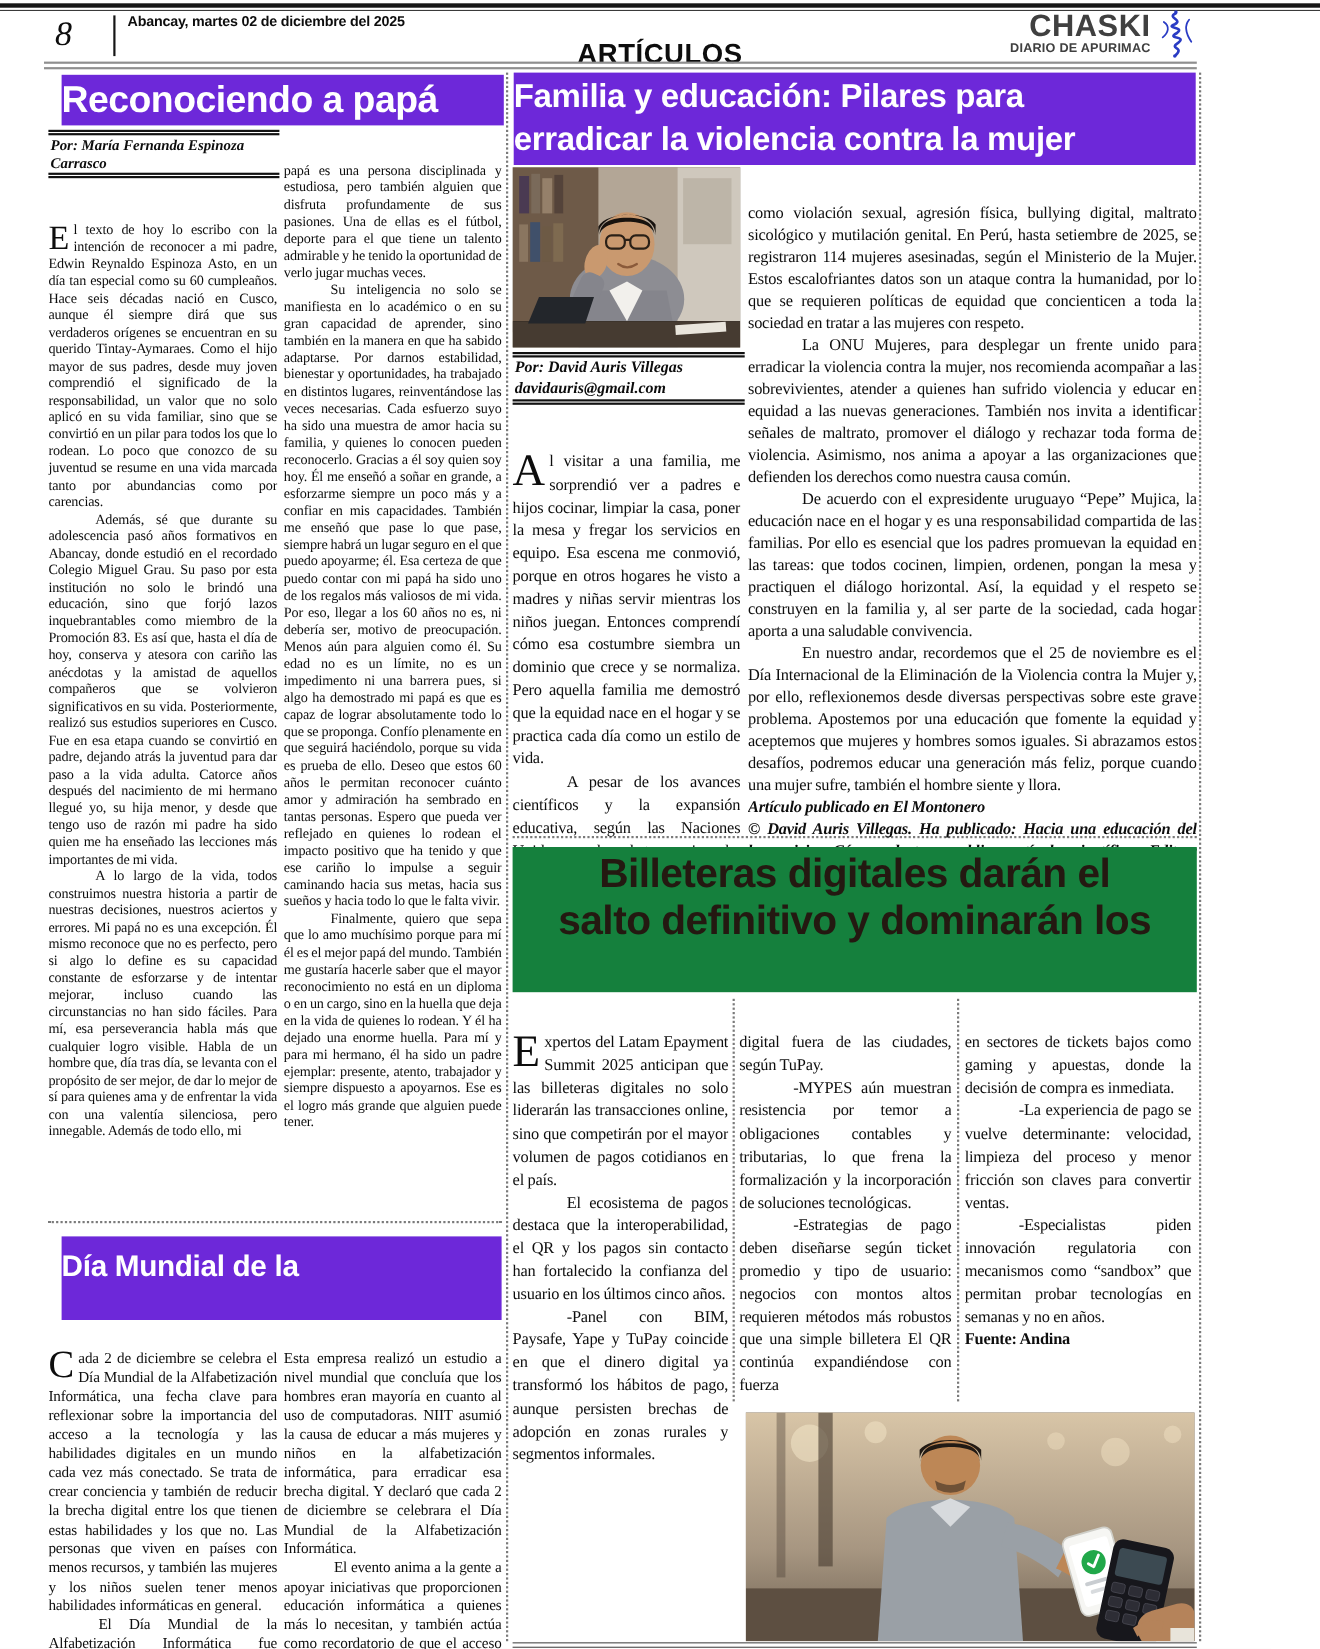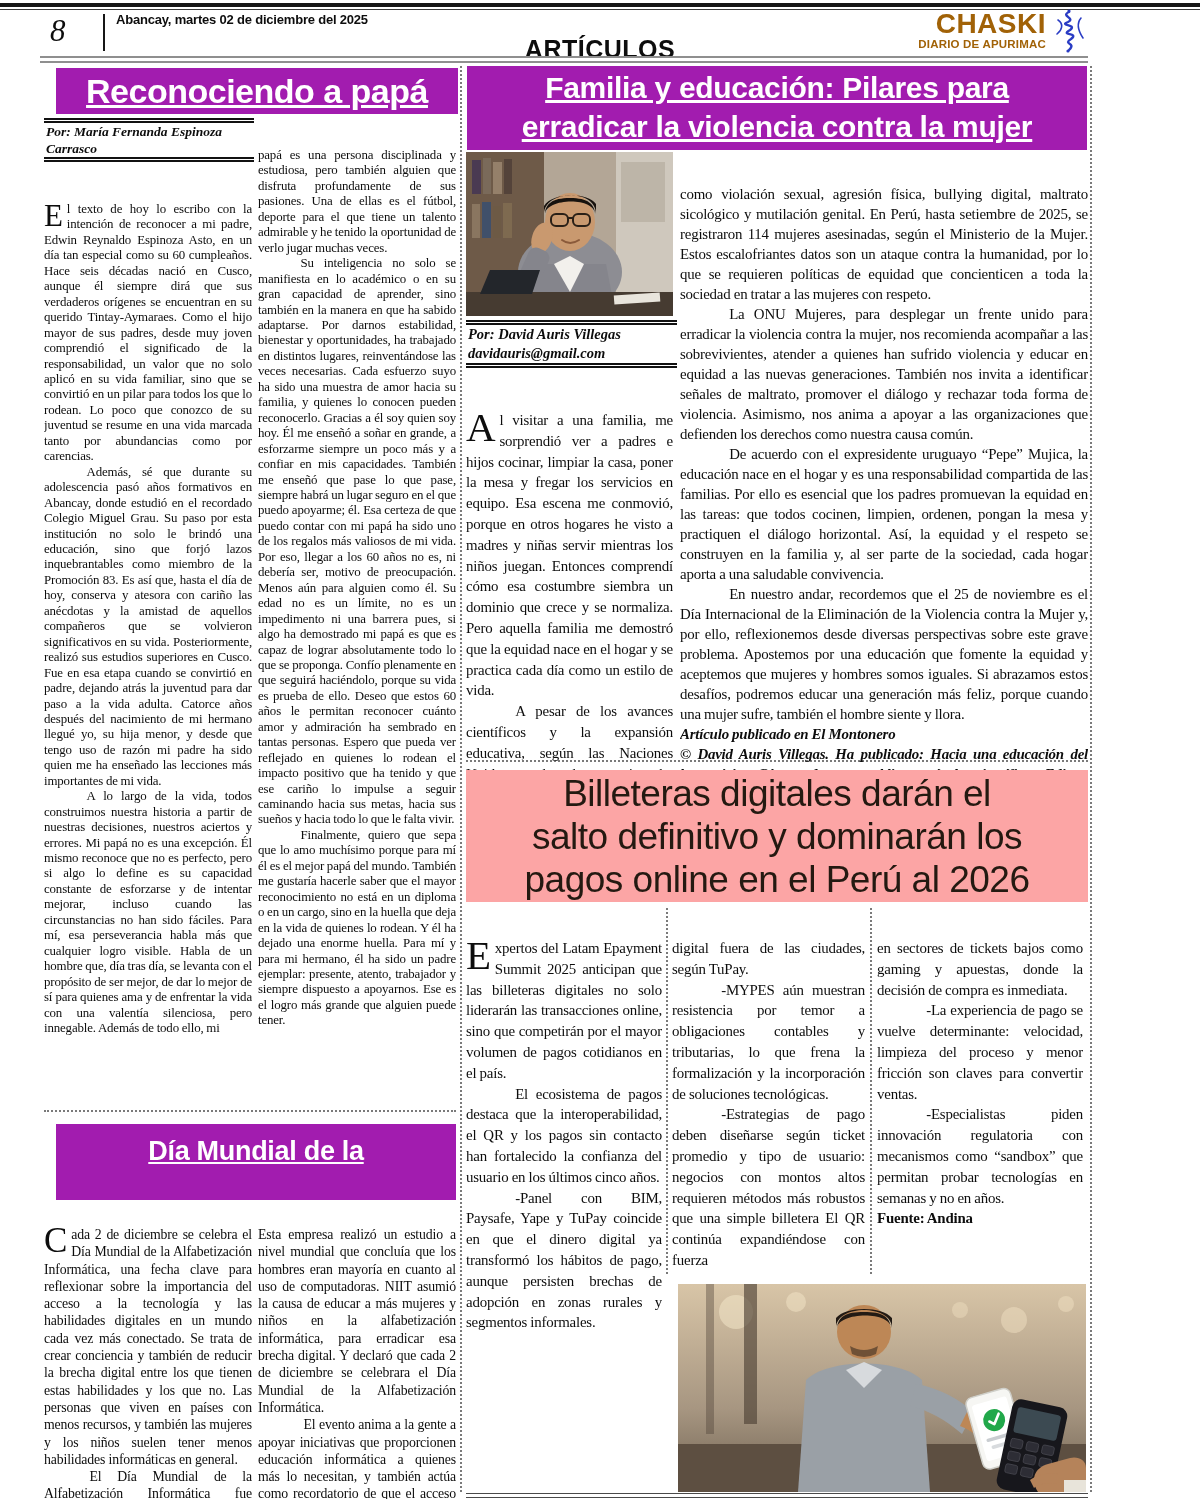--- a/index.html
+++ b/index.html
@@ -8,34 +8,34 @@
   .abs{position:absolute;}
 
   
   .toprule1{left:0;top:3px;width:1200px;height:4px;background:#161616;}
   .toprule2{left:0;top:9px;width:1200px;height:1px;background:#3a3a3a;}
   .pagenum{left:50px;top:13px;font-style:italic;font-size:31px;line-height:36px;font-family:"Liberation Serif",serif;}
   .hvline{left:103px;top:14px;width:2px;height:37px;background:#161616;}
   .hdate{left:116px;top:12px;font-family:"Liberation Sans",sans-serif;font-size:13px;font-weight:700;letter-spacing:-0.2px;}
   .hsection{left:0;top:35px;width:1200px;text-align:center;font-family:"Liberation Sans",sans-serif;
             font-size:25px;font-weight:700;letter-spacing:0.5px;}
-  .brand{left:860px;top:10px;width:186px;text-align:right;font-family:"Liberation Sans",sans-serif;color:#a16207;}
+  .brand{left:860px;top:10px;width:186px;text-align:right;font-family:"Liberation Sans",sans-serif;color:#404040;}
   .brand .nm{font-size:28px;font-weight:800;letter-spacing:0.5px;line-height:28px;}
   .brand .sub{font-size:11.5px;font-weight:700;letter-spacing:0.2px;}
   .brandlogo{left:1050px;top:8px;width:38px;height:46px;}
   .headrule{left:40px;top:56px;width:1048px;height:3px;border-top:2px solid #8f8f8f;border-bottom:2px solid #8f8f8f;}
 
   
-  .bar{background:#a21caf;color:#ffffff;font-family:"Liberation Sans",sans-serif;font-weight:700;
-       text-align:center;overflow:hidden;text-decoration:underline;}
+  .bar{background:#6d28d9;color:#ffffff;font-family:"Liberation Sans",sans-serif;font-weight:700;
+       text-align:left;overflow:hidden;}
   .bar span{display:block;}
   .t1{left:56px;top:68px;width:402px;height:46px;font-size:34px;line-height:46px;letter-spacing:-0.5px;}
   .t2{left:467px;top:66px;width:620px;height:82px;font-size:30px;line-height:39px;padding-top:2px;letter-spacing:-0.3px;}
-  .t3{left:466px;top:770px;width:622px;height:130px;background:#fca5a5;color:#241911;
-      font-family:"Liberation Sans",sans-serif;font-weight:400;text-align:center;
+  .t3{left:466px;top:770px;width:622px;height:130px;background:#15803d;color:#241911;
+      font-family:"Liberation Sans",sans-serif;font-weight:700;text-align:center;
       font-size:37px;line-height:43px;padding-top:2px;letter-spacing:-0.5px;overflow:hidden;}
   .t3 span{display:block;}
   .t4{left:56px;top:1124px;width:400px;height:64px;font-size:27px;line-height:31px;padding-top:12px;letter-spacing:-0.3px;}
 
   
   .rulebox{border-top:5px double #111;border-bottom:5px double #111;padding:0 2px;}
   .byline{left:44px;top:118px;width:206px;font-style:italic;font-weight:700;font-size:13.5px;line-height:17px;}
   .caption{left:466px;top:320px;width:207px;font-style:italic;font-weight:700;font-size:14.5px;line-height:19px;}
 
   
@@ -160,21 +160,20 @@
       </div>
     <div class="footer-lines">
         <p>Artículo publicado en El Montonero</p>
         <p>© David Auris Villegas. Ha publicado: Hacia una educación del buen vivir y Cómo redactar y publicar artículos científicos. Edita y divulga la revista AURIS.</p>
       </div>
   </div>
 
   <div class="abs t3">
     <span>Billeteras digitales darán el</span>
     <span>salto definitivo y dominarán los</span>
-    <span>pagos online en el Perú al 2026</span>
   </div>
 
   <div class="col med dropcap" style="left:466px;top:906px;width:196px;height:590px;">
       <p>Expertos del Latam Epayment Summit 2025 anticipan que las billeteras digitales no solo liderarán las transacciones online, sino que competirán por el mayor volumen de pagos cotidianos en el país.</p>
       <p>El ecosistema de pagos destaca que la interoperabilidad, el QR y los pagos sin contacto han fortalecido la confianza del usuario en los últimos cinco años.</p>
       <p>-Panel con BIM, Paysafe, Yape y TuPay coincide en que el dinero digital ya transformó los hábitos de pago, aunque persisten brechas de adopción en zonas rurales y segmentos informales.</p>
     </div>
   <div class="col med" style="left:672px;top:906px;width:193px;height:372px;">
       <p>digital fuera de las ciudades, según TuPay.</p>
       <p>-MYPES aún muestran resistencia por temor a obligaciones contables y tributarias, lo que frena la formalización y la incorporación de soluciones tecnológicas.</p>

